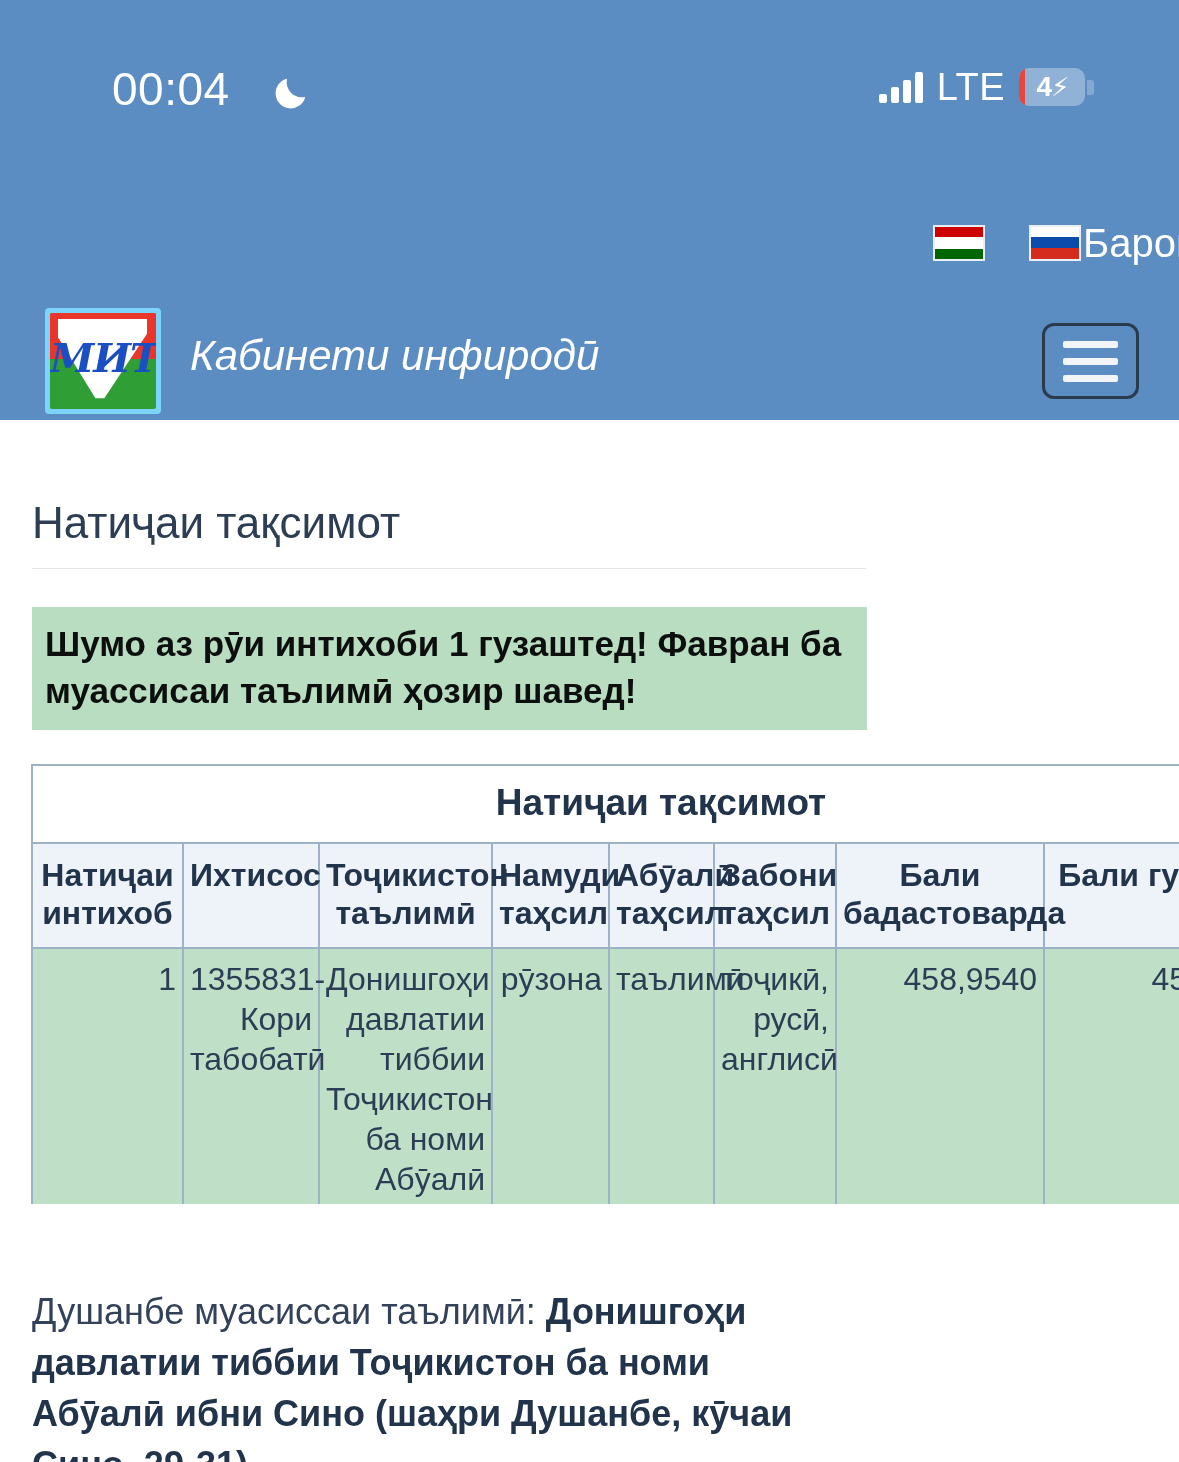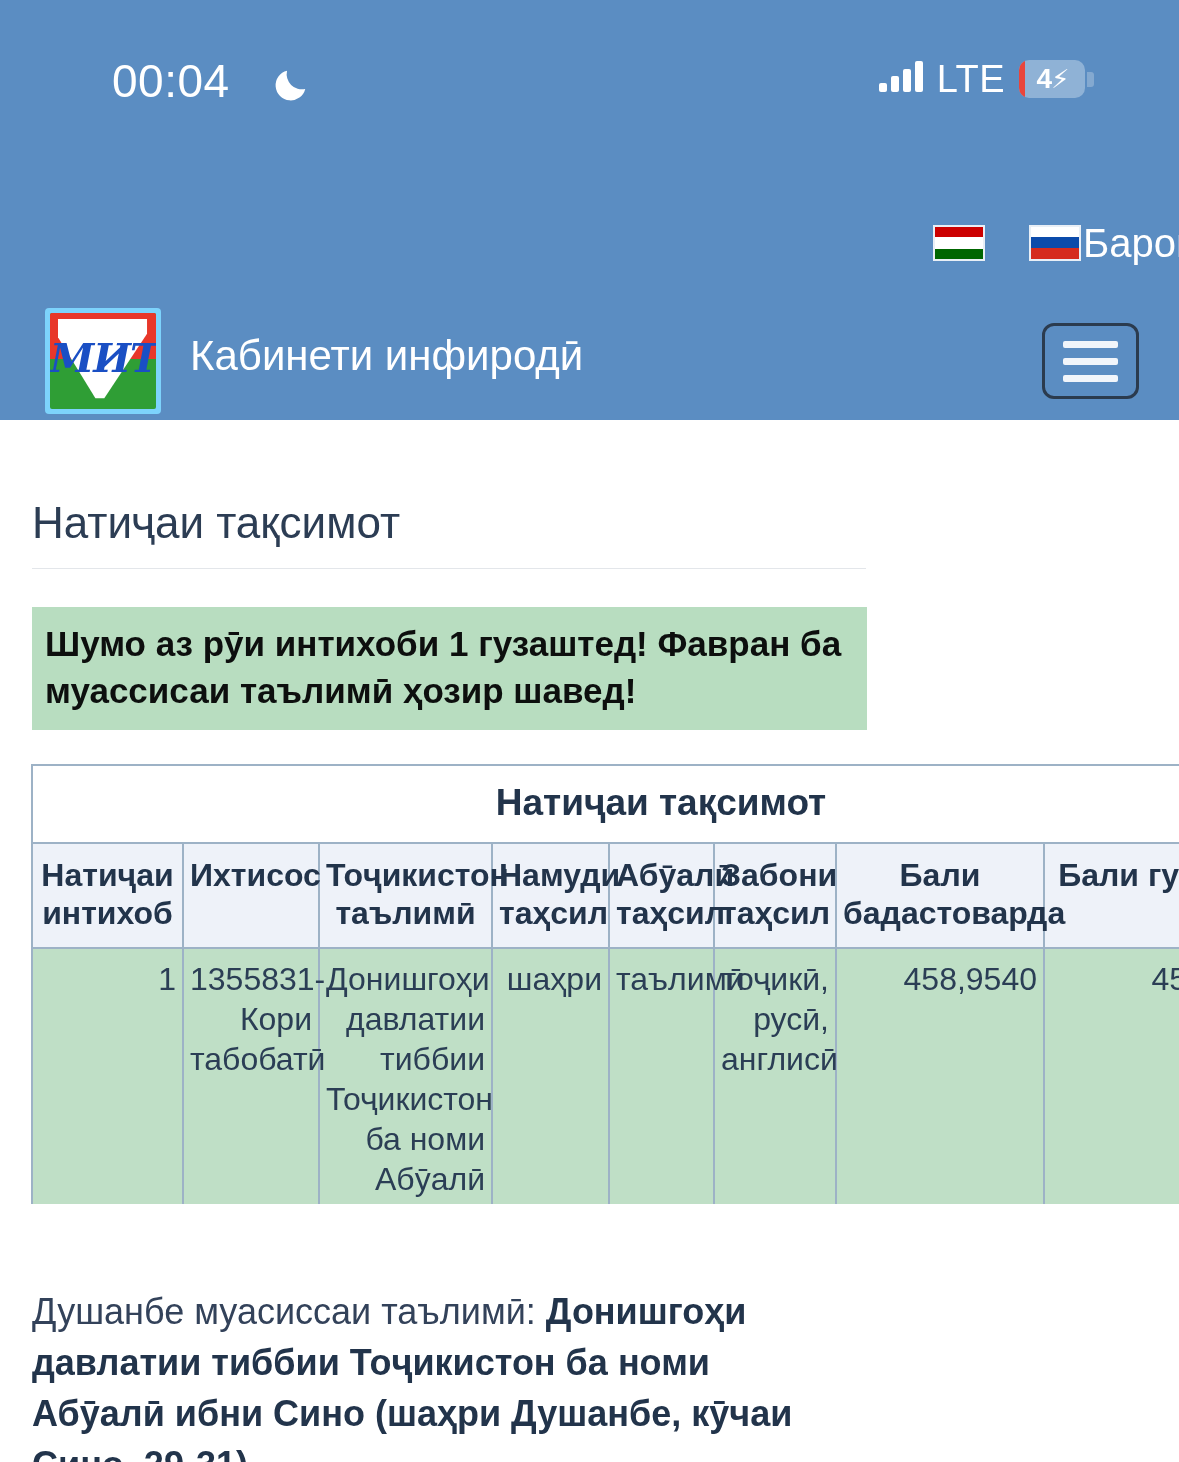--- a/index.html
+++ b/index.html
@@ -14,35 +14,35 @@
 
   
   .blue-band {
     position: absolute; left: 0; top: 0;
     width: 1179px; height: 420px;
     background: #5b8dc2;
   }
 
   
   .statusbar {
-    position: absolute; left: 0; top: 0;
+    position: absolute; left: 0; top: 8px;
     width: 1179px; height: 130px;
   }
   .clock {
     position: absolute; left: 112px; top: 58px;
     font-size: 46px; color: #ffffff; letter-spacing: 0.5px;
     line-height: 1;
   }
   .moon-icon {
     position: absolute; left: 272px; top: 66px;
     width: 38px; height: 38px;
   }
   .status-right {
     position: absolute; right: 85px; top: 60px;
-    display: flex; align-items: flex-start; gap: 14px;
+    display: flex; align-items: center; gap: 14px;
   }
   .signal {
     display: flex; align-items: flex-end; gap: 4px; height: 32px;
   }
   .signal i { display: block; width: 8px; background: #ffffff; border-radius: 2px; }
   .signal i:nth-child(1) { height: 9px; }
   .signal i:nth-child(2) { height: 16px; }
   .signal i:nth-child(3) { height: 23px; }
   .signal i:nth-child(4) { height: 31px; }
   .net-label {
@@ -129,21 +129,21 @@
     position: absolute; left: 0; top: 26%;
     width: 100%; text-align: center;
     font-family: "DejaVu Serif", serif;
     font-style: italic; font-weight: bold;
     font-size: 40px; color: #1a4fc4;
     line-height: 1;
     letter-spacing: -1px;
   }
   .brand-title {
     position: absolute; left: 190px; top: 35px;
-    font-size: 42px; color: #ffffff; line-height: 1;
+    font-size: 42px; color: #ffffff; line-height: 1; font-style: italic;
   }
   .hamburger {
     position: absolute; right: 40px; top: 23px;
     width: 97px; height: 76px;
     border: 3px solid #2b3b4e;
     border-radius: 12px;
     display: flex; flex-direction: column;
     justify-content: center; align-items: center;
     gap: 10px;
     background: transparent;
@@ -340,21 +340,21 @@
           <th>Забони таҳсил</th>
           <th>Бали бадастоварда</th>
           <th>Бали гузариш</th>
         </tr>
       </thead>
       <tbody>
         <tr>
           <td class="c-center">1</td>
           <td class="c-left">1355831-Кори табобатӣ</td>
           <td class="c-left">Донишгоҳи давлатии тиббии Тоҷикистон ба номи Абӯалӣ ибни Сино</td>
-          <td class="c-left">шаҳри</td>
+          <td class="c-left">рӯзона</td>
           <td class="c-left">таълимӣ</td>
           <td>тоҷикӣ, русӣ, англисӣ</td>
           <td class="c-center">458,9540</td>
           <td class="c-left">453,3355</td>
         </tr>
       </tbody>
     </table>
   </div>
 
   <p class="address">

